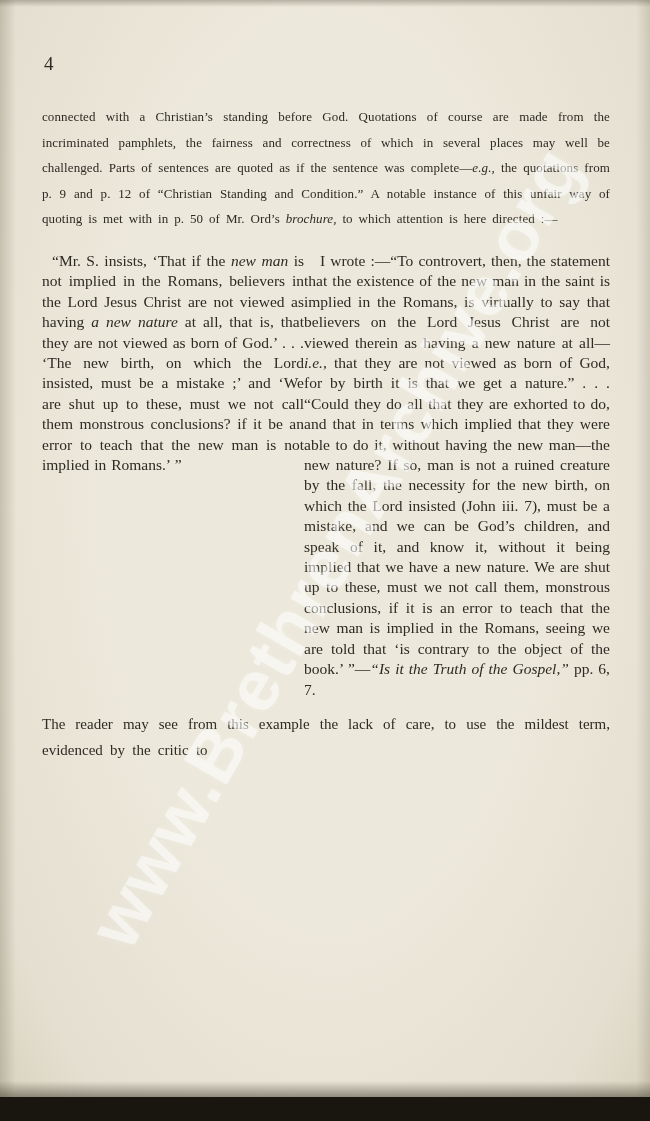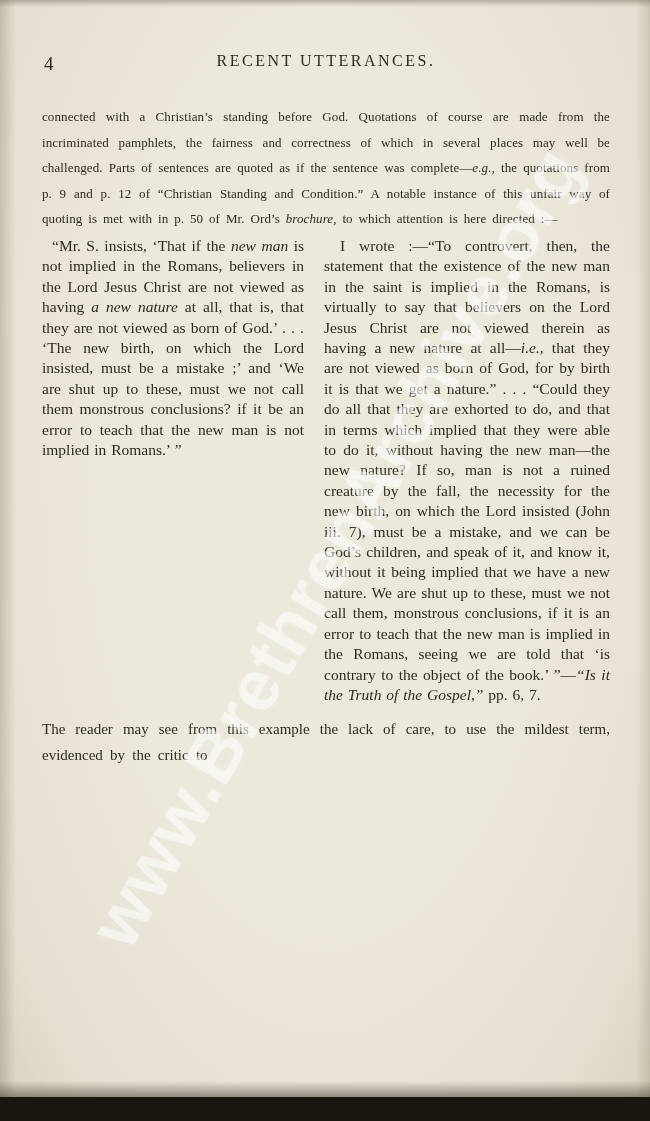--- a/index.html
+++ b/index.html
@@ -24,21 +24,21 @@
   .page-header { position:relative; height:30px; margin-bottom:22px; }
   .page-num { position:absolute; left:2px; top:1px; font-size:19px; }
   .running-title { display:block; text-align:center; font-size:16px; letter-spacing:2.5px; }
 
   .intro {
     font-size:13px; line-height:25.6px; text-align:justify;
     word-spacing:2.5px; letter-spacing:0.1px;
   }
   i { font-style:italic; }
 
-  .columns { display:flex; gap:20px; margin-top:4px; }
+  .columns { display:flex; margin-top:19px; }
   .col { text-align:justify; font-size:15.5px; line-height:20.4px; word-spacing:1px; }
   .col-left  { flex:0 0 262px; text-indent:10px; }
   .col-right { flex:1; text-indent:16px; }
 
   .closing {
     margin-top:11px; font-size:15px; line-height:26px;
     text-align:justify; word-spacing:3.5px;
   }
 
   .watermark {
@@ -61,21 +61,20 @@
   }
 </style>
 </head>
 <body>
 
 <div class="scan">
   <div class="content">
 
     <div class="page-header">
       <span class="page-num">4</span>
-      <span class="running-title">RECENT UTTERANCES.</span>
     </div>
 
     <p class="intro"><span>connected with a Christian’s standing before God. Quotations of course are made from the incriminated pamphlets, the fairness and correctness of which in several places may well be challenged.  Parts of sentences are quoted as if the sentence was complete—</span><i>e.g.,</i><span> the quotations from p. 9 and p. 12 of “Christian Standing and Condition.”  A notable instance of this unfair way of quoting is met with in p. 50 of Mr. Ord’s </span><i>brochure,</i><span> to which attention is here directed :—</span></p>
 
     <div class="columns">
       <div class="col col-left"><span>“Mr. S. insists, ‘That if the </span><i>new man</i><span> is not implied in the Romans, believers in the Lord Jesus Christ are not viewed as having </span><i>a new nature</i><span> at all, that is, that they are not viewed as born of God.’  .  .  .  ‘The new birth, on which the Lord insisted, must be a mistake ;’ and ‘We are shut up to these, must we not call them monstrous conclusions? if it be an error to teach that the new man is not implied in Romans.’ ”</span></div>
       <div class="col col-right"><span>I wrote :—“To controvert, then, the statement that the existence of the new man in the saint is implied in the Romans, is virtually to say that believers on the Lord Jesus Christ are not viewed therein as having a new nature at all—</span><i>i.e.,</i><span> that they are not viewed as born of God, for by birth it is that we get a nature.”  .  .  .  “Could they do all that they are exhorted to do, and that in terms which implied that they were able to do it, without having the new man—the new nature?  If so, man is not a ruined creature by the fall, the necessity for the new birth, on which the Lord insisted (John iii. 7), must be a mistake, and we can be God’s children, and speak of it, and know it, without it being implied that we have a new nature. We are shut up to these, must we not call them, monstrous conclusions, if it is an error to teach that the new man is implied in the Romans, seeing we are told that ‘is contrary to the object of the book.’ ”—</span><i>“Is it the Truth of the Gospel,”</i><span> pp. 6, 7.</span></div>
     </div>
 
     <p class="closing">The reader may see from this example the lack of care, to use the mildest term, evidenced by the critic to</p>

